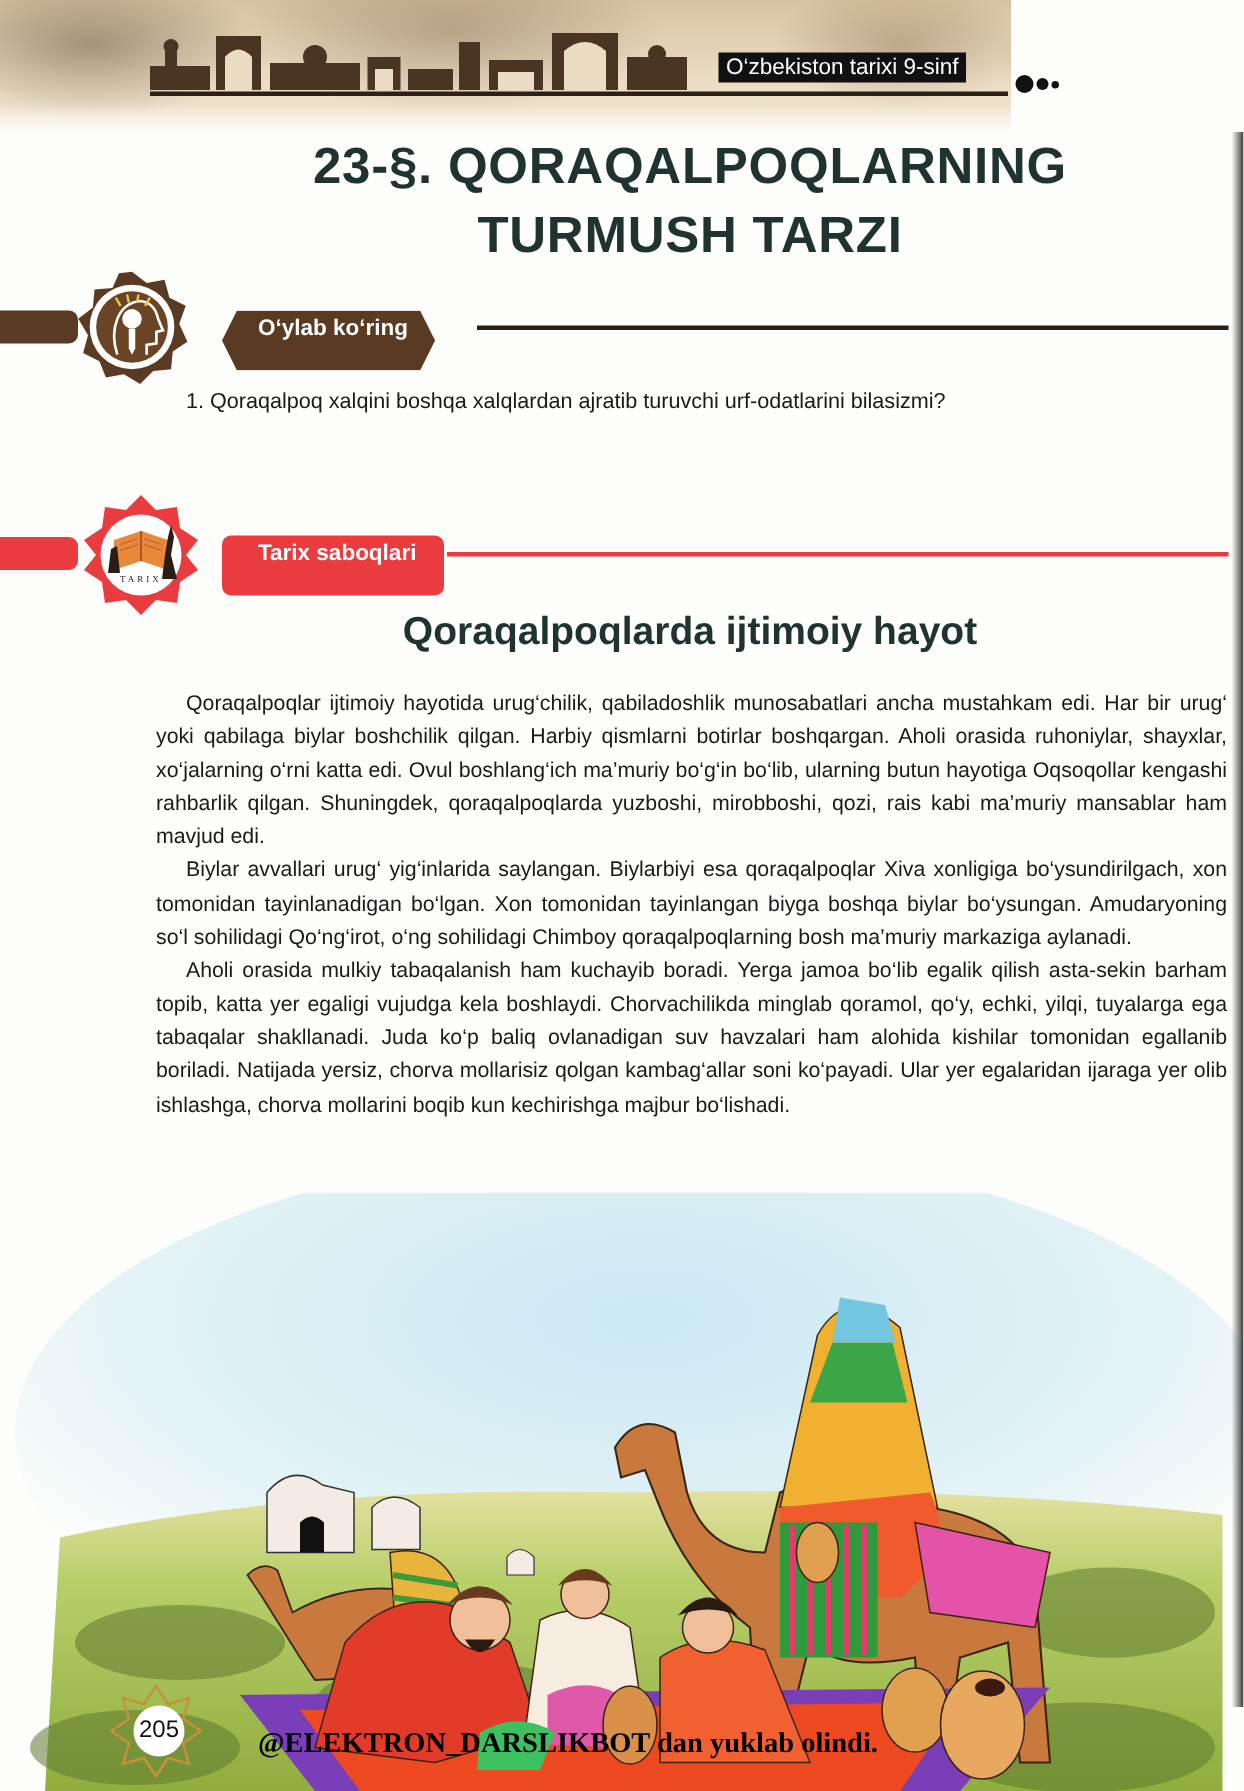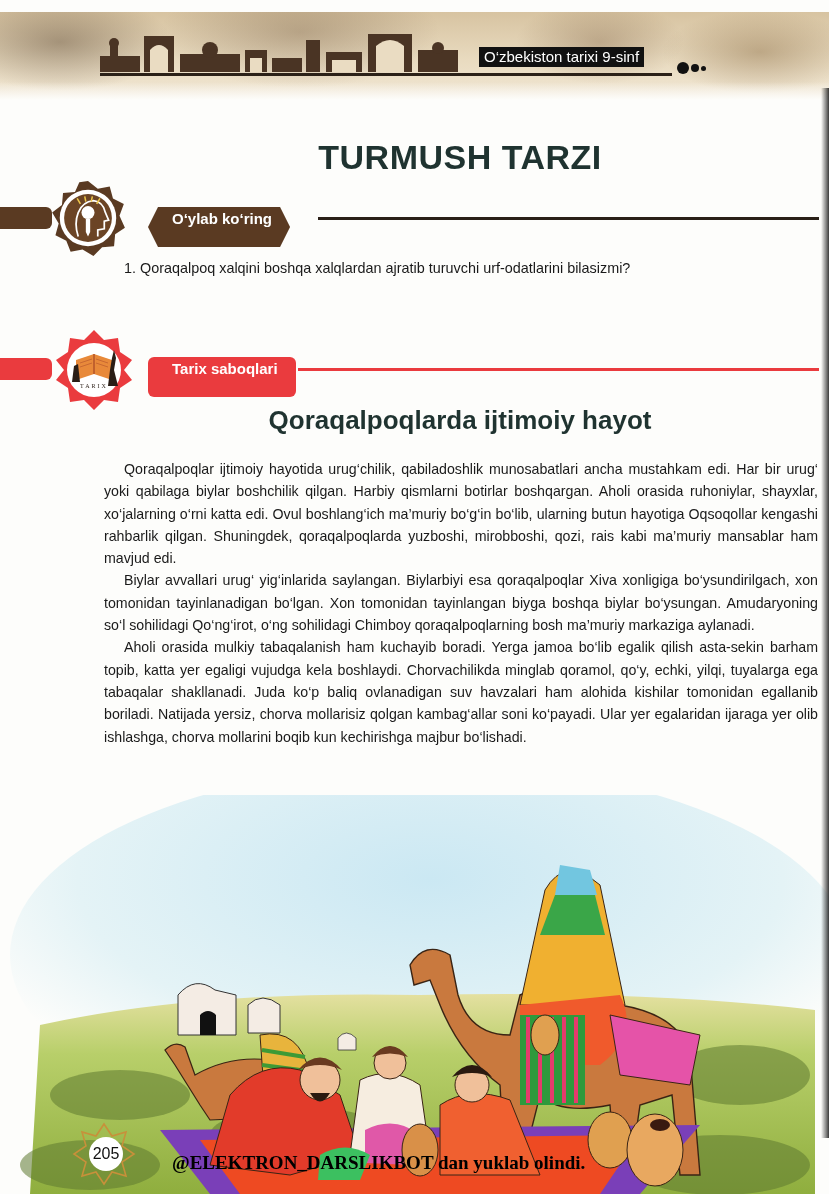--- a/index.html
+++ b/index.html
@@ -1,21 +1,21 @@
 <!DOCTYPE html>
 <html><head>
 <meta charset="utf-8">
 <style>
   * { box-sizing: border-box; margin: 0; padding: 0; }
   html, body { width: 829px; height: 1194px; overflow: hidden; background: #fdfdfb; }
   body { position: relative; font-family: "Liberation Sans", sans-serif; color: #1a1a1a; }
 
   
   .banner {
-    position: absolute; left: 0; top: 12px; width: 829px; height: 88px;
+    position: absolute; left: 0; top: 0; width: 674px; height: 88px;
     background:
       radial-gradient(ellipse 120px 60px at 600px 30px, rgba(120,90,60,0.35), transparent 70%),
       radial-gradient(ellipse 160px 70px at 60px 30px, rgba(90,70,50,0.45), transparent 70%),
       radial-gradient(ellipse 200px 80px at 300px 20px, rgba(110,85,60,0.35), transparent 70%),
       radial-gradient(ellipse 140px 60px at 760px 40px, rgba(140,110,70,0.45), transparent 70%),
       linear-gradient(180deg, #d7c3a1 0%, #e9dbc0 55%, #f1e7d4 100%);
   }
   .banner-fade { position:absolute; left:0; bottom:0; width:100%; height:18px;
     background: linear-gradient(180deg, rgba(253,253,251,0) 0%, #fdfdfb 100%); }
   .skyline { position:absolute; left:100px; top:18px; width:370px; height:42px; }
@@ -114,21 +114,21 @@
   <div class="series-label">O‘zbekiston tarixi 9-sinf</div>
   <div class="dots">
     <span style="width:12px;height:12px"></span>
     <span style="width:8px;height:8px"></span>
     <span style="width:5px;height:5px"></span>
   </div>
   <div class="banner-fade"></div>
 </div>
 
 <h1 class="chapter-title">
-  <br>
+  <span>23-§. QORAQALPOQLARNING</span><br>
   <span>TURMUSH TARZI</span>
 </h1>
 
 <div class="section-banner think" style="top:185px">
   <div class="sb-left-bar"></div>
   <svg class="sb-badge" viewBox="0 0 70 70" style="top:-5px;left:50px;width:76px;height:76px;">
     <polygon points="35,1 44,8 55,6 58,17 68,22 64,33 69,44 60,50 59,61 48,62 40,70 30,64 19,66 15,56 5,51 8,40 2,30 11,23 12,12 23,11 27,2" fill="#5a3a22"></polygon>
     <circle cx="35" cy="35" r="26" fill="#ffffff"></circle>
     <circle cx="35" cy="35" r="22" fill="#6b4425"></circle>
     <path d="M26 52 Q22 40 26 30 Q30 20 40 19 Q49 20 51 30 L54 37 L50 38 L50 45 L44 46 L44 52" fill="none" stroke="#fff" stroke-width="1.6"></path>

